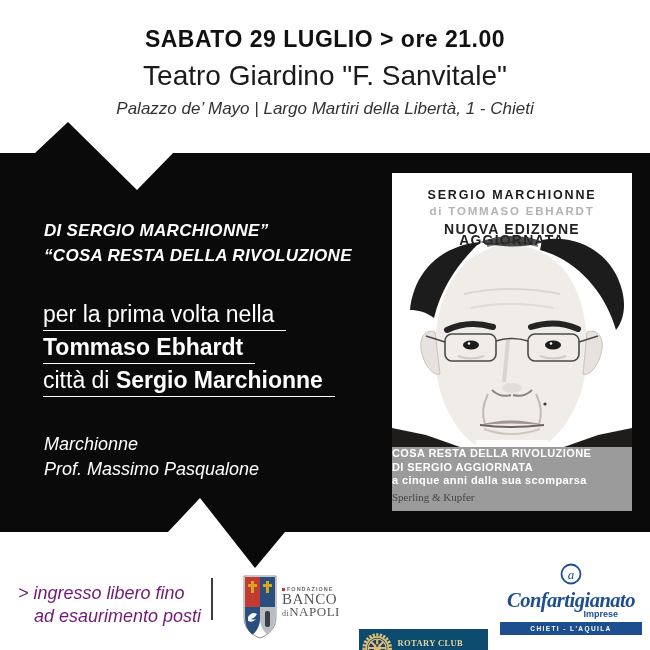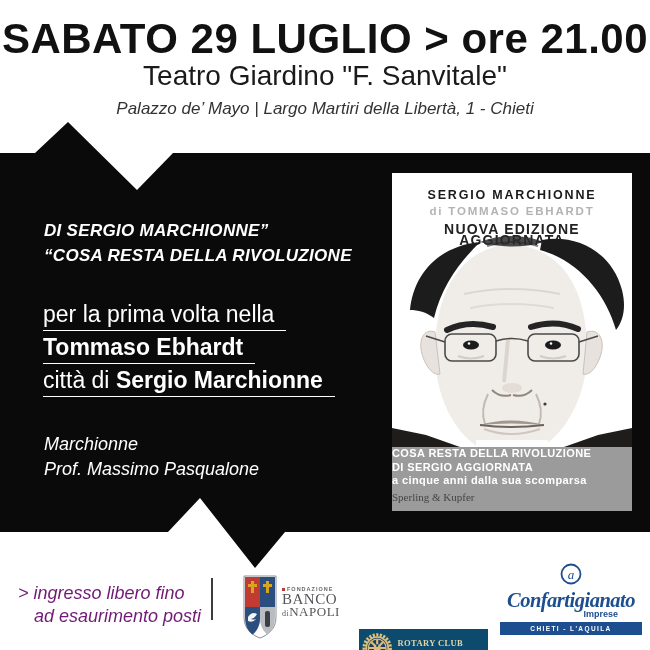--- a/index.html
+++ b/index.html
@@ -1,20 +1,20 @@
 <!DOCTYPE html>
 <html><head>
 <meta charset="utf-8">
 <style>
   html,body{margin:0;padding:0;background:#fff;}
   .poster{position:relative;width:650px;height:650px;background:#fff;overflow:hidden;
           font-family:"Liberation Sans",sans-serif;color:#111;}
   
   .top{position:absolute;top:20px;left:0;width:650px;text-align:center;}
-  .top .date{font-size:42px;font-weight:bold;letter-spacing:.5px;color:#111;line-height:38px;}
+  .top .date{font-size:23px;font-weight:bold;letter-spacing:.5px;color:#111;line-height:38px;}
   .top .venue{font-size:28px;font-weight:normal;color:#1a1a1a;line-height:36px;}
   .top .addr{font-size:17px;font-style:italic;color:#333;line-height:26px;margin-top:2px;}
   
   .shape{position:absolute;left:0;top:0;z-index:1;}
   
   .quote{position:absolute;z-index:3;left:44px;top:218px;color:#fff;
          font-style:italic;font-weight:bold;font-size:17px;line-height:25px;letter-spacing:.3px;}
   .guest{position:absolute;z-index:3;left:43px;top:301px;color:#fff;font-size:23px;}
   .guest .g-line{display:inline-block;border-bottom:1px solid #fff;
                  padding:0 12px 3px 0;margin-bottom:3px;line-height:26px;}

